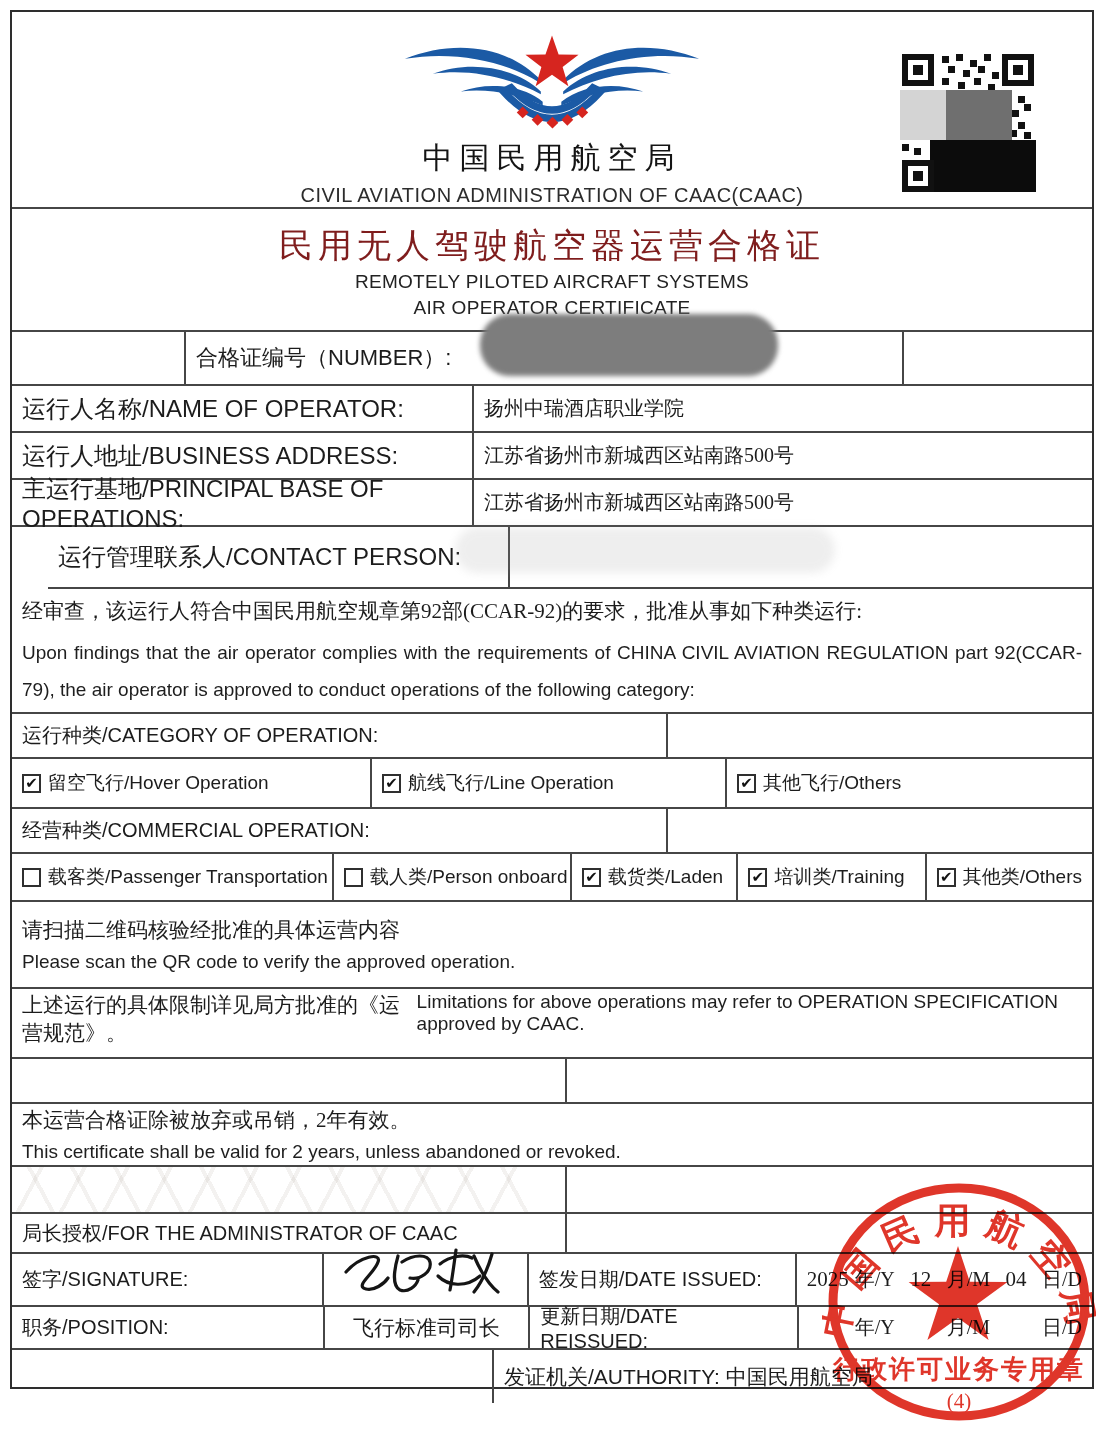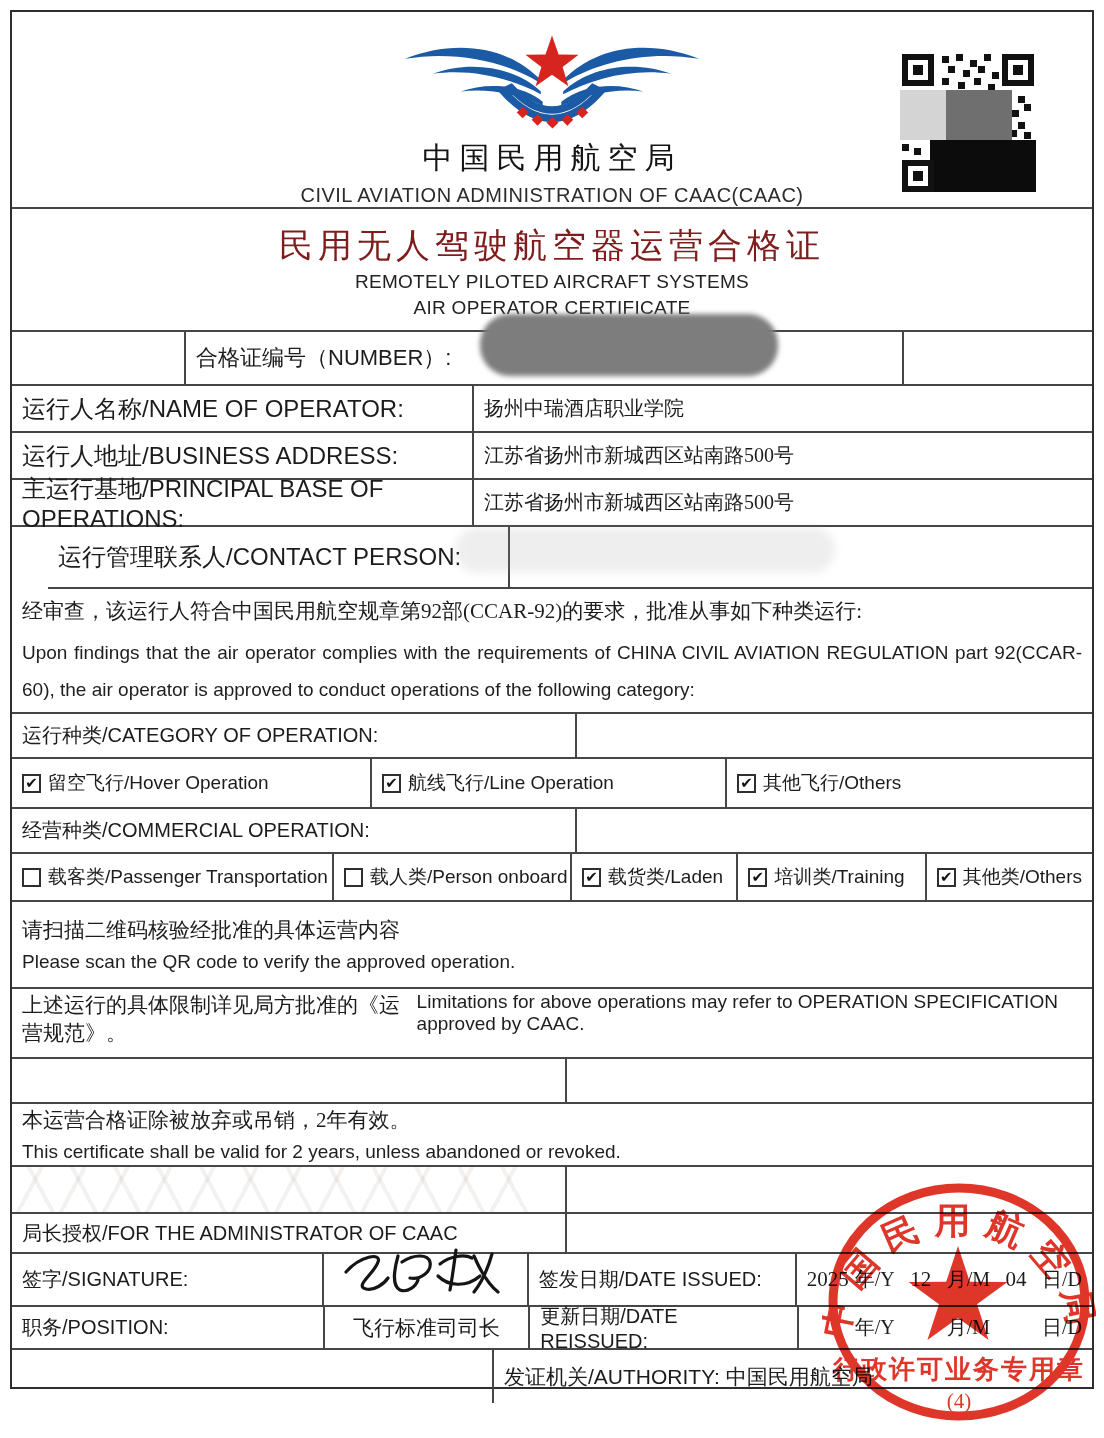--- a/index.html
+++ b/index.html
@@ -45,21 +45,21 @@
   .r-operator,.r-address,.r-base { height:47px; }
   .r-contact { height:62px; position:relative;margin-left:36px; }
 
   
   .r-ccar { height:125px; flex-direction:column; align-items:flex-start; padding:8px 10px 0 10px; }
   .ccar-cn { font-family:"Liberation Serif","DejaVu Serif",serif; font-size:21px; margin-bottom:9px; }
   .ccar-en { font-size:19px; line-height:37px; text-align:justify; width:100%; color:#1e1e1e; }
 
   
   .r-catlab,.r-comlab { height:45px; }
-  .r-catlab .lab,.r-comlab .lab { width:565px; font-size:20px; }
+  .r-catlab .lab,.r-comlab .lab { width:656px; font-size:20px; }
   .r-catlab .rest,.r-comlab .rest { flex:1; }
   .r-catopts { height:50px; }
   .r-catopts .c1 { width:360px; } .r-catopts .c2 { width:355px; } .r-catopts .c3 { flex:1; }
   .r-comopts { height:48px; }
   .r-comopts .c1 { width:322px; } .r-comopts .c2 { width:238px; } .r-comopts .c3 { width:167px; }
   .r-comopts .c4 { width:189px; } .r-comopts .c5 { flex:1; }
   .opt { display:flex; align-items:center; gap:7px; font-size:19px; white-space:nowrap; }
   .box { width:19px; height:19px; border:2px solid #2f2f2f; display:inline-flex; align-items:center; justify-content:center;
          font-size:15px; font-weight:bold; color:#111; flex:0 0 auto; background:#fff; }
 
@@ -203,21 +203,21 @@
     <div class="cell lab">主运行基地/PRINCIPAL BASE OF OPERATIONS:</div>
     <div class="cell val valcn">江苏省扬州市新城西区站南路500号</div>
   </div>
   <div class="row fieldrow r-contact">
     <div class="cell lab">运行管理联系人/CONTACT PERSON:</div>
     <div class="cell val valcn"></div>
   </div>
 
   <div class="row r-ccar">
     <div class="ccar-cn">经审查，该运行人符合中国民用航空规章第92部(CCAR-92)的要求，批准从事如下种类运行:</div>
-    <div class="ccar-en">Upon findings that the air operator complies with the requirements of CHINA CIVIL AVIATION REGULATION part 92(CCAR-60), the air operator is approved to conduct operations of the following category:</div>
+    <div class="ccar-en">Upon findings that the air operator complies with the requirements of CHINA CIVIL AVIATION REGULATION part 92(CCAR-79), the air operator is approved to conduct operations of the following category:</div>
   </div>
 
   <div class="row r-catlab">
     <div class="cell lab">运行种类/CATEGORY OF OPERATION:</div>
     <div class="cell rest"></div>
   </div>
   <div class="row r-catopts">
     <div class="cell c1">
         <span class="opt">
           <span class="box">✔</span>

